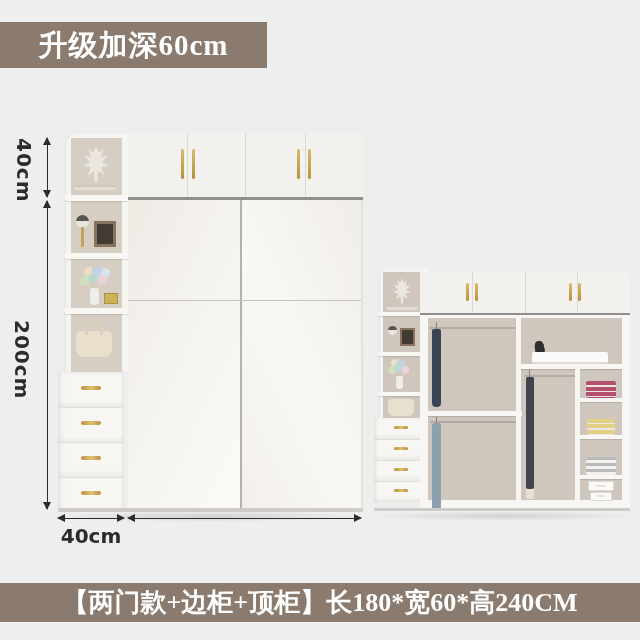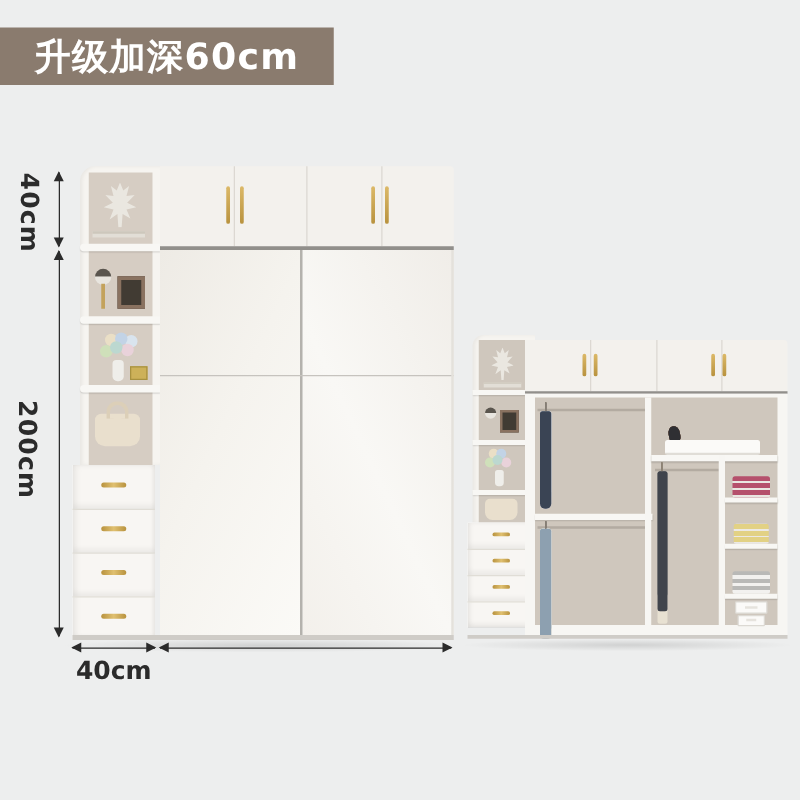--- a/index.html
+++ b/index.html
@@ -8,21 +8,21 @@
     --open_interior:#cfc7bd; --handle_gold:#c9a54f; --gap_dark:#918f8b;
     --stack_pink:#b5506c; --stack_yellow:#e2d184; --stack_gray:#b9b9b7;
   }
   html,body{margin:0;padding:0;}
   #stage{position:relative;width:640px;height:640px;background:var(--background);
     font-family:"DejaVu Sans",sans-serif;overflow:hidden;}
   #stage *{position:absolute;box-sizing:border-box;}
 
   
   .banner{background:var(--banner);color:var(--banner_text);font-weight:bold;
-    text-align:center;white-space:nowrap;}
+    text-align:center;white-space:nowrap;font-family:Liberation Serif, serif;}
   .banner-top{left:0;top:22px;width:267px;height:46px;font-size:29px;line-height:46px;letter-spacing:1px;}
   .banner-bottom{left:0;top:583px;width:640px;height:39px;font-size:26px;line-height:39px;}
 
   
   .arr-v{width:0;border-left:1.5px solid var(--ink);}
   .arr-v::before,.arr-v::after{content:"";position:absolute;left:-4.75px;border:4px solid transparent;}
   .arr-v::before{top:-1px;border-top:0;border-bottom:8px solid var(--ink);}
   .arr-v::after{bottom:-1px;border-bottom:0;border-top:8px solid var(--ink);}
   .arr-h{height:0;border-top:1.5px solid var(--ink);}
   .arr-h::before,.arr-h::after{content:"";position:absolute;top:-4.75px;border:4px solid transparent;}
@@ -232,14 +232,15 @@
       <div class="shelfbar" style="left:160px;top:120px;width:42px;height:4px;"></div>
       <div class="stack" style="left: 166px; top: 142px; width: 30px; height: 18px; background: repeating-linear-gradient(to bottom,var(--c,#b9b9b7) 0 3px,#f2f1ef 3px 6px); --c: #b9b9b7;"></div>
       <div class="shelfbar" style="left:160px;top:160px;width:42px;height:4px;"></div>
       <div class="box" style="left:168px;top:166px;width:26px;height:10px;"></div>
       <div class="box" style="left:170px;top:177px;width:22px;height:9px;"></div>
     </div>
     <div style="left:374px;top:508px;width:256px;height:3px;background:#cfccc7;"></div>
     <div class="shadow" style="left:368px;top:511px;width:268px;height:10px;"></div>
   </div>
 
+  <div class="banner banner-bottom">【两门款+边柜+顶柜】长180*宽60*高240CM</div>
 
 </div>
 
 </body></html>

